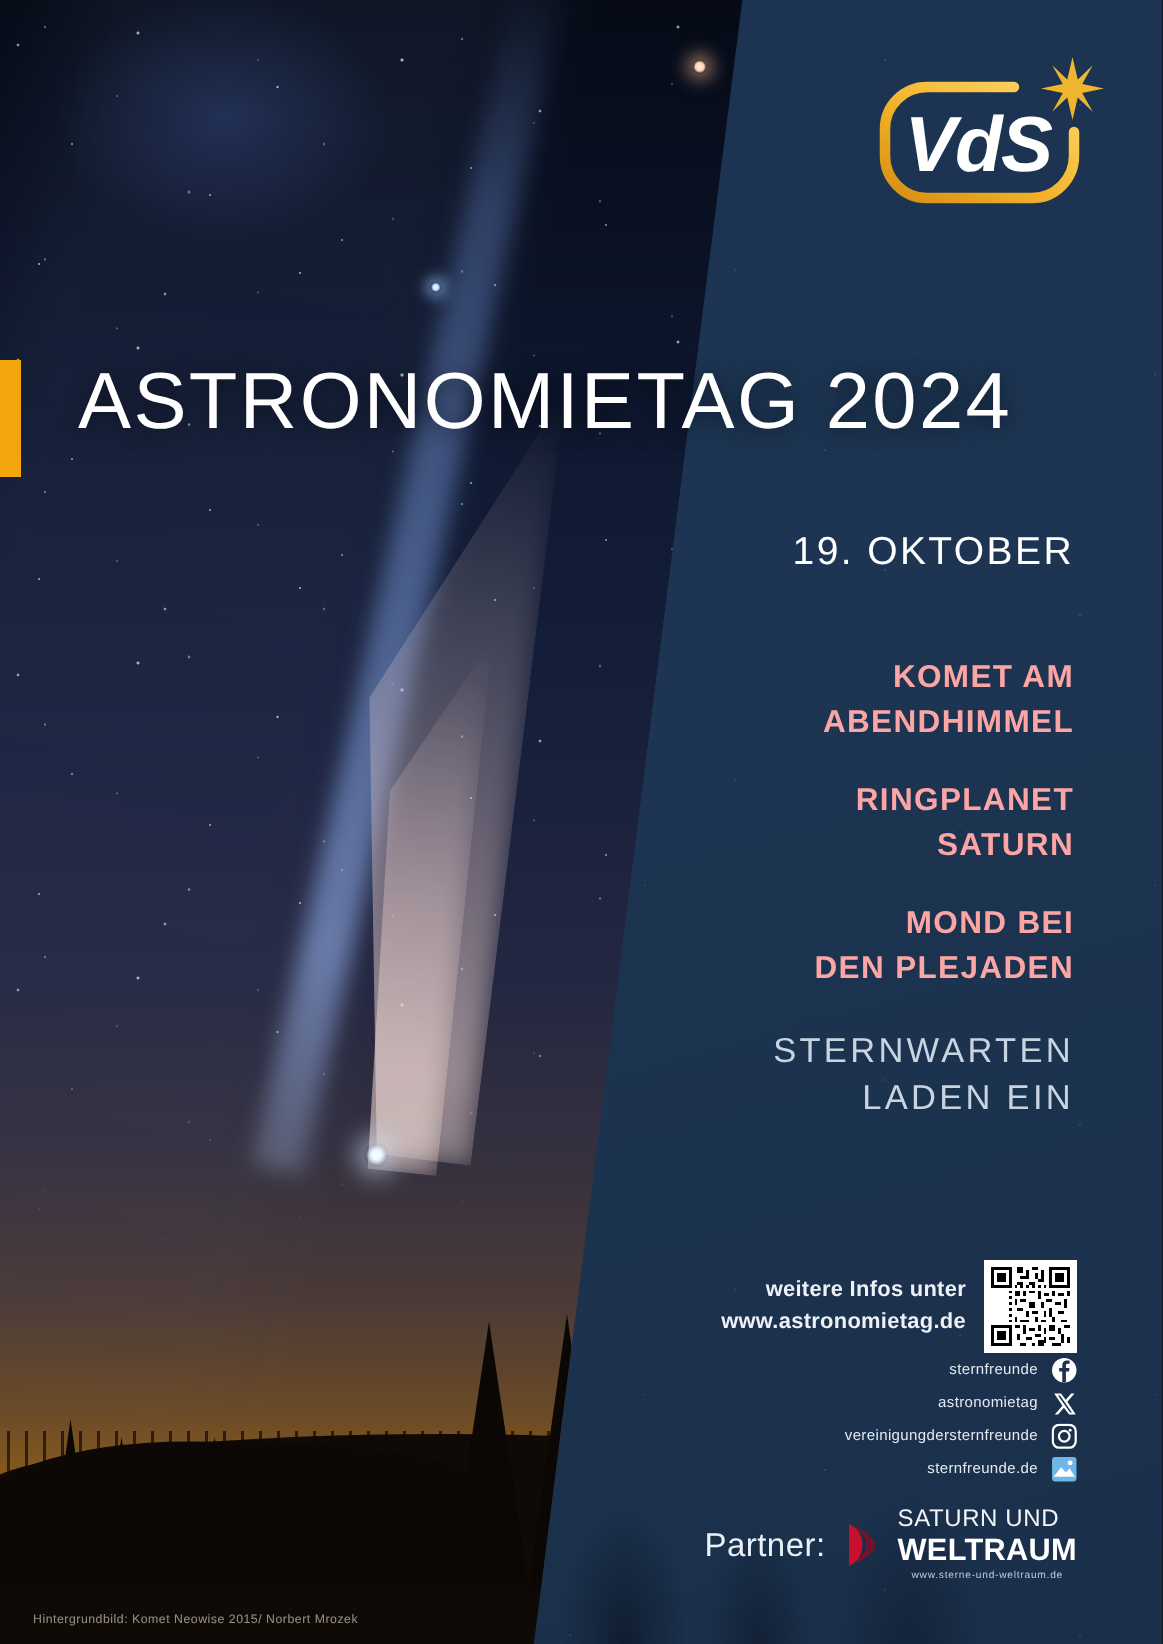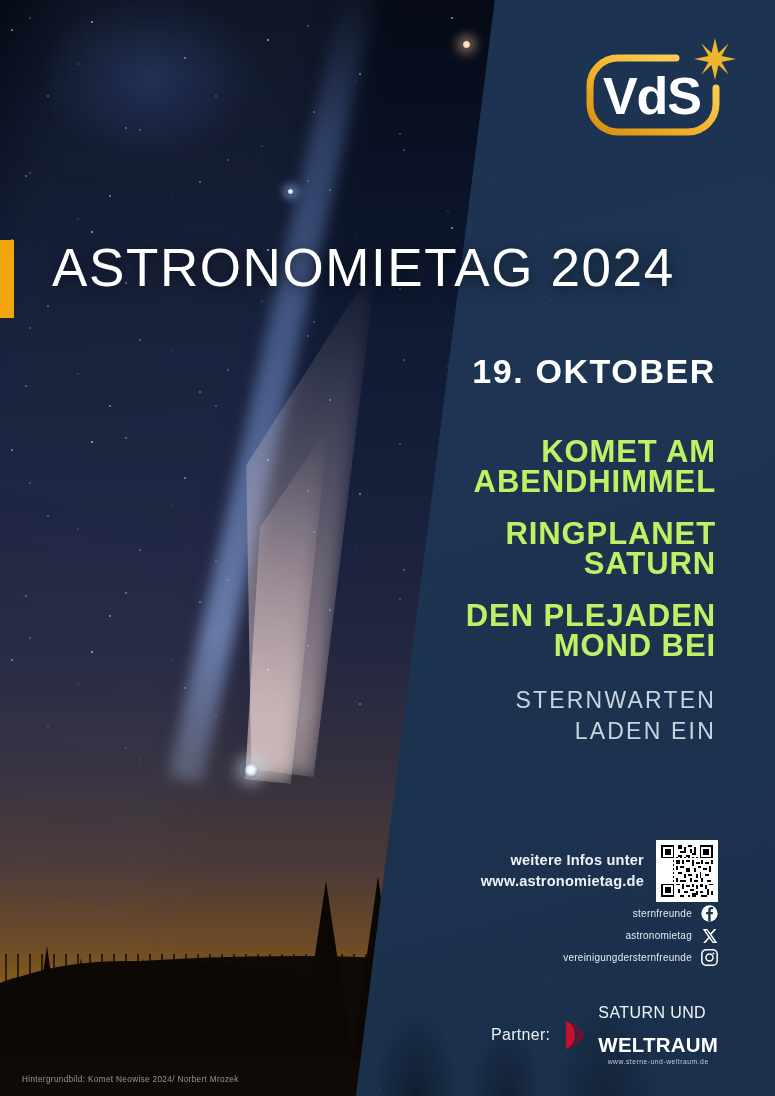--- a/index.html
+++ b/index.html
@@ -247,20 +247,21 @@
   .vds-logo {
     position: absolute;
     left: 578px; top: 52px;
     width: 160px;
     text-align: center;
   }
   .vds-frame {
     position: relative;
     width: 148px; height: 88px;
     margin: 0 auto;
+    font-style: italic;
   }
   .vds-frame svg { display: block; }
   .vds-sub {
     margin-top: 9px;
     font-size: 11.2px;
     letter-spacing: 1.25px;
     line-height: 15px;
     font-weight: 700;
     color: #e8edf4;
     text-align: center;
@@ -275,41 +276,41 @@
     font-weight: 300;
     letter-spacing: 1.6px;
     color: #ffffff;
     white-space: nowrap;
     text-shadow: 0 2px 14px rgba(0,0,0,.55);
   }
 
   .date-line {
     position: absolute;
     right: 59px; top: 352px;
-    font-size: 34px;
-    font-weight: 700;
+    font-size: 26px;
+    font-weight: 400;
     letter-spacing: 1.6px;
     color: #ffffff;
     text-align: right;
     white-space: nowrap;
   }
 
   
   .highlights {
     position: absolute;
     right: 59px; top: 437px;
     width: 330px;
     text-align: right;
   }
   .hl {
-    font-size: 31px;
+    font-size: 21px;
     font-weight: 700;
     letter-spacing: .9px;
     line-height: 30px;
-    color: #bef264;
+    color: #fca5a5;
     margin-bottom: 22px;
     white-space: nowrap;
   }
   .hl:last-child { margin-bottom: 4px; }
   .hl.soft {
     font-weight: 300;
     color: #c9d4e0;
     letter-spacing: 2.2px;
     font-size: 23px;
     line-height: 31px;
@@ -371,21 +372,21 @@
 
   
   .partner {
     position: absolute;
     right: 57px; top: 1005px;
     display: flex;
     align-items: center;
     gap: 12px;
   }
   .partner-label {
-    font-size: 16px;
+    font-size: 22px;
     font-weight: 300;
     color: #eaf0f7;
     letter-spacing: .3px;
     white-space: nowrap;
   }
   .suw {
     display: flex;
     align-items: center;
     gap: 6px;
   }
@@ -396,21 +397,21 @@
     font-weight: 300;
     letter-spacing: .4px;
     color: #f1f4f8;
     white-space: nowrap;
   }
   .suw-l2 {
     font-size: 20.5px;
     font-weight: 700;
     letter-spacing: .2px;
     color: #ffffff;
-    margin-top: 14px;
+    margin-top: 3px;
     white-space: nowrap;
   }
   .suw-url {
     font-size: 6.8px;
     letter-spacing: .5px;
     color: #c2ccd8;
     margin-top: 3px;
     text-align: center;
     white-space: nowrap;
   }
@@ -441,21 +442,21 @@
       <div class="conifer big" style="left:300px"></div>
       <div class="conifer big" style="left:352px;bottom:34px;border-bottom-width:186px"></div>
       <div class="conifer" style="left:34px"></div>
       <div class="conifer mid" style="left:70px"></div>
       <div class="conifer small" style="left:104px"></div>
       <div class="conifer mid" style="left:132px"></div>
       <div class="conifer small" style="left:166px"></div>
       <div class="conifer small" style="left:196px;bottom:92px;border-bottom-width:30px"></div>
     </div>
 
-    <div class="photo-credit">Hintergrundbild: Komet Neowise 2024/ Norbert Mrozek</div>
+    <div class="photo-credit">Hintergrundbild: Komet Neowise 2015/ Norbert Mrozek</div>
   </div>
 
   <div class="navy-clip">
     <div class="faint-stars"></div>
     <div class="ghost-trees"></div>
   </div>
 
   <div class="accent-bar"></div>
 
   <div class="vds-logo">
@@ -487,22 +488,22 @@
   <div class="highlights">
     <div class="hl">
       <div>KOMET AM</div>
       <div>ABENDHIMMEL</div>
     </div>
     <div class="hl">
       <div>RINGPLANET</div>
       <div>SATURN</div>
     </div>
     <div class="hl">
+      <div>MOND BEI</div>
       <div>DEN PLEJADEN</div>
-      <div>MOND BEI</div>
     </div>
     <div class="hl soft">
       <div>STERNWARTEN</div>
       <div>LADEN EIN</div>
     </div>
   </div>
 
   <div class="info-row">
     <div class="info-text">
       <div>weitere Infos unter</div>
@@ -629,20 +630,30 @@
       <span class="social-handle">vereinigungdersternfreunde</span>
       <span class="social-icon">
         <svg width="17" height="17" viewBox="0 0 24 24" xmlns="http://www.w3.org/2000/svg">
           <rect x="1.2" y="1.2" width="21.6" height="21.6" rx="6" ry="6" fill="none" stroke="#ffffff" stroke-width="2.1"></rect>
           <circle cx="12" cy="12" r="5" fill="none" stroke="#ffffff" stroke-width="2.1"></circle>
           <circle cx="17.6" cy="6.4" r="1.4" fill="#ffffff"></circle>
         </svg>
       </span>
     </div>
 
+    <div class="social-row">
+      <span class="social-handle">sternfreunde.de</span>
+      <span class="social-icon">
+        <svg width="17" height="17" viewBox="0 0 24 24" xmlns="http://www.w3.org/2000/svg">
+          <rect x="0.5" y="0.5" width="23" height="23" rx="3" fill="#6fb6e8"></rect>
+          <path d="M2 19 L9 10 L13.5 15 L17 11 L22 19 Z" fill="#ffffff"></path>
+          <circle cx="17.5" cy="6" r="2.3" fill="#ffffff"></circle>
+        </svg>
+      </span>
+    </div>
 
   </div>
 
   <div class="partner">
     <div class="partner-label">Partner:</div>
     <div class="suw">
       <svg class="suw-mark" viewBox="0 0 30 36" xmlns="http://www.w3.org/2000/svg">
         <path d="M4 4 C16 9, 16 27, 4 32 Z" fill="#c8102e"></path>
         <path d="M9 7 C19 11, 19 25, 9 29" fill="none" stroke="#8e0b20" stroke-width="1.6"></path>
         <path d="M13 10 C21 13, 21 23, 13 26" fill="none" stroke="#8e0b20" stroke-width="1.4"></path>

